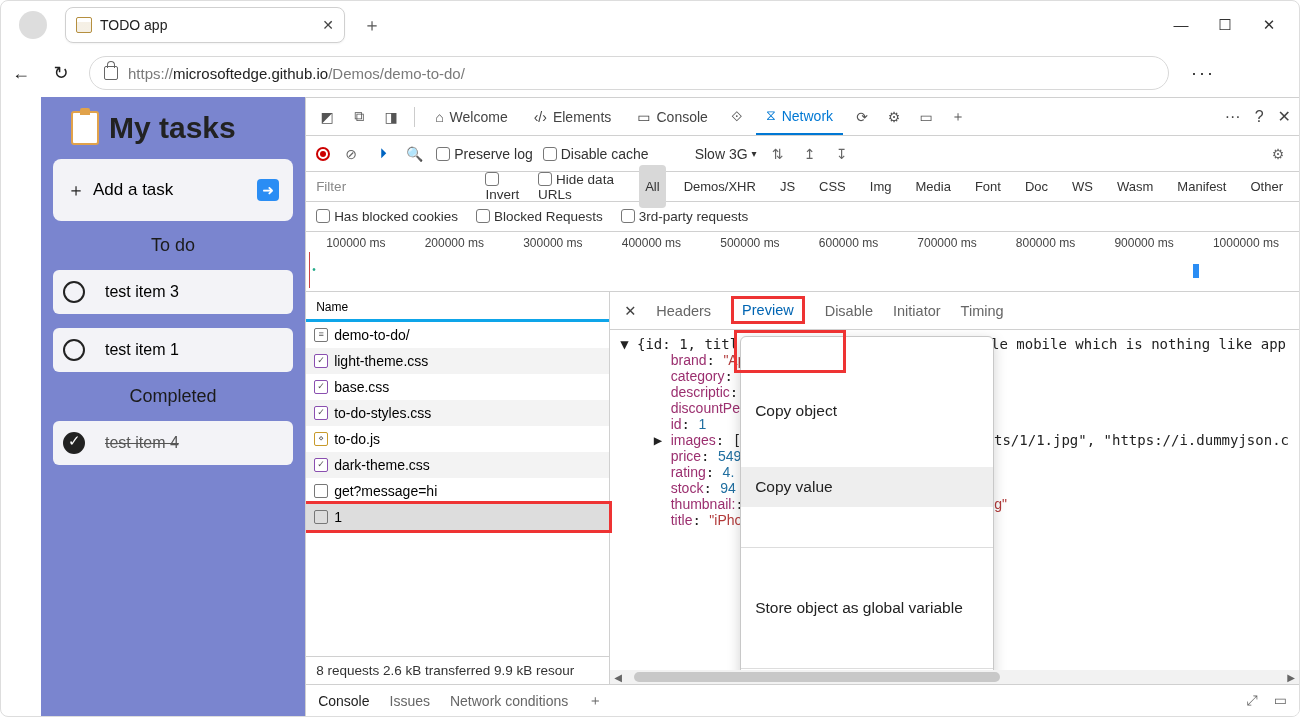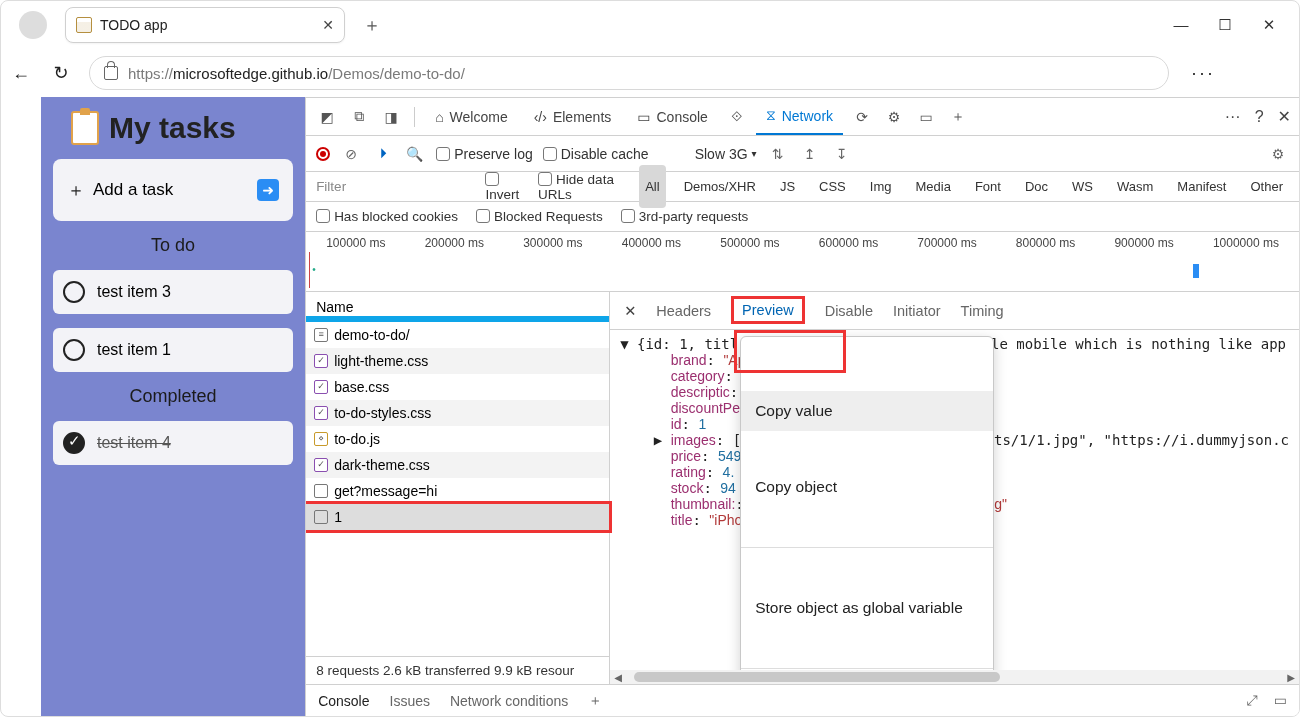--- a/index.html
+++ b/index.html
@@ -33,21 +33,21 @@
 .app { width: 287px; background: #7a85cf; padding: 14px 12px; display: flex; flex-direction: column; gap: 14px; margin-left: 40px; }
 .app-header { display: flex; align-items: center; gap: 10px; padding-left: 18px; }
 .clipboard { width: 28px; height: 34px; background: #fff; border: 2px solid #e1a24a; border-radius: 3px; position: relative; }
 .clipboard:before { content:""; position:absolute; top:-5px; left:7px; width:10px; height:7px; background:#e1a24a; border-radius:2px 2px 0 0;}
 .app-title { font-size: 30px; font-weight: 700; color: #222; }
 .add-task { background: #f3f3f7; border-radius: 8px; height: 62px; display: flex; align-items: center; padding: 0 14px; gap: 8px; }
 .plus { font-size: 18px; color: #222; }
 .add-label { font-size: 17px; }
 .arrow-box { margin-left: auto; width: 22px; height: 22px; background: #2a8df4; border-radius: 4px; color: #fff; font-size: 14px; text-align: center; line-height: 22px; }
 .section { font-size: 18px; text-align: center; color: #1b1b1b; }
-.task-row { background: #f3f3f7; border-radius: 6px; height: 44px; display: flex; align-items: center; padding: 0 10px; gap: 12px; }
+.task-row { background: #f3f3f7; border-radius: 6px; height: 44px; display: flex; align-items: center; padding: 0 10px; gap: 20px; }
 .task-circle { width: 22px; height: 22px; border: 2.5px solid #222; border-radius: 50%; }
 .task-circle.done { background: #222; position: relative; }
 .task-circle.done:after { content:"✓"; color:#fff; position:absolute; left:3px; top:-2px; font-size:15px;}
 .task-text { font-size: 16px; }
 .task-text.done { text-decoration: line-through; color: #555; }
 
 
 .devtools { flex: 1; display: flex; flex-direction: column; border-left: 1px solid #d0d0d0; border-top: 1px solid #d0d0d0; background: #fff; }
 
 
@@ -80,21 +80,21 @@
 
 .timeline { height: 60px; border-bottom: 1px solid #d0d0d0; position: relative; font-size: 12px; color: #444; padding-top: 4px;}
 .tl-labels { display:flex; justify-content:space-between; padding:0 20px;}
 .tl-mark { position:absolute; left:6px; top:32px; color:#2a8; font-size:10px;}
 .tl-bar { position:absolute; right:100px; top:32px; width:6px; height:14px; background:#2a8df4;}
 .tl-red { position:absolute; left:3px; top:20px; width:1px; height:36px; background:#c44;}
 
 
 .dt-body { flex: 1; display: flex; overflow: hidden; }
 .requests { width: 304px; border-right: 1px solid #d0d0d0; display: flex; flex-direction: column; }
-.req-head { height: 30px; line-height: 30px; padding: 0 10px; font-size: 14px; border-bottom: 6px solid #0ea5e9; }
+.req-head { height: 30px; line-height: 30px; padding: 0 10px; font-size: 12px; border-bottom: 3px solid #0ea5e9; }
 .req-row { height: 26px; display: flex; align-items: center; gap: 6px; padding: 0 8px; font-size: 14px; }
 .req-row.alt { background: #f3f3f3; }
 .req-row.sel { background: #ddd; }
 .req-ico { width: 14px; height: 14px; border: 1.5px solid #777; border-radius: 2px; font-size: 9px; line-height: 11px; text-align: center; color: #555; }
 .req-ico.css { background: #fff; border-color:#8a4fb0;}
 .req-ico.js { border-color:#c89a2b;}
 .hl-red { position: relative; }
 .hl-red:before{content:"";position:absolute;inset:-3px;border:3px solid #e33;}
 .req-status { padding: 6px 10px; font-size: 13.5px; color: #333; border-top: 1px solid #d0d0d0; margin-top: auto; background:#fff;}
 
@@ -325,22 +325,22 @@
       <span class="k">price</span>: <span class="n">549</span>
       <span class="k">rating</span>: <span class="n">4.</span>
       <span class="k">stock</span>: <span class="n">94</span>
       <span class="k">thumbnail:</span>: <span class="s">                           roducts/1/thumbnail.jpg"</span>
       <span class="k">title</span>: <span class="s">"iPhone 9"</span>
 
           
           
         <div class="ctx-menu">
             <div class="hl-red-ctx"></div>
+            <div class="ctx-item">Copy object</div>
             <div class="ctx-item sel">Copy value</div>
-            <div class="ctx-item">Copy object</div>
             <div style="height:1px;background:#ddd;margin:4px 0"></div>
             <div class="ctx-item">Store object as global variable</div>
             <div style="height:1px;background:#ddd;margin:4px 0"></div>
             
             
           </div></div>
 
         <div class="scrollbar-h">
           <span class="sb-arrow">◀</span>
           <div class="sb-track">

